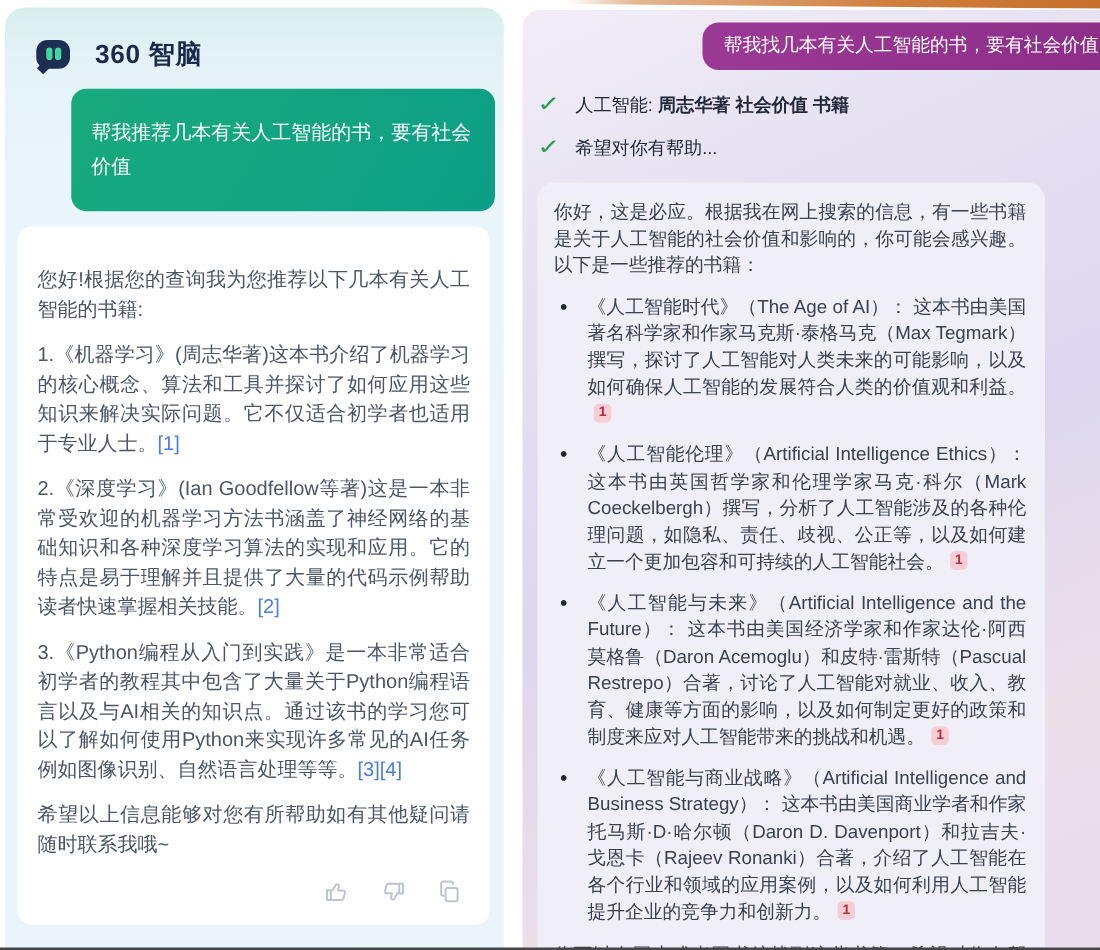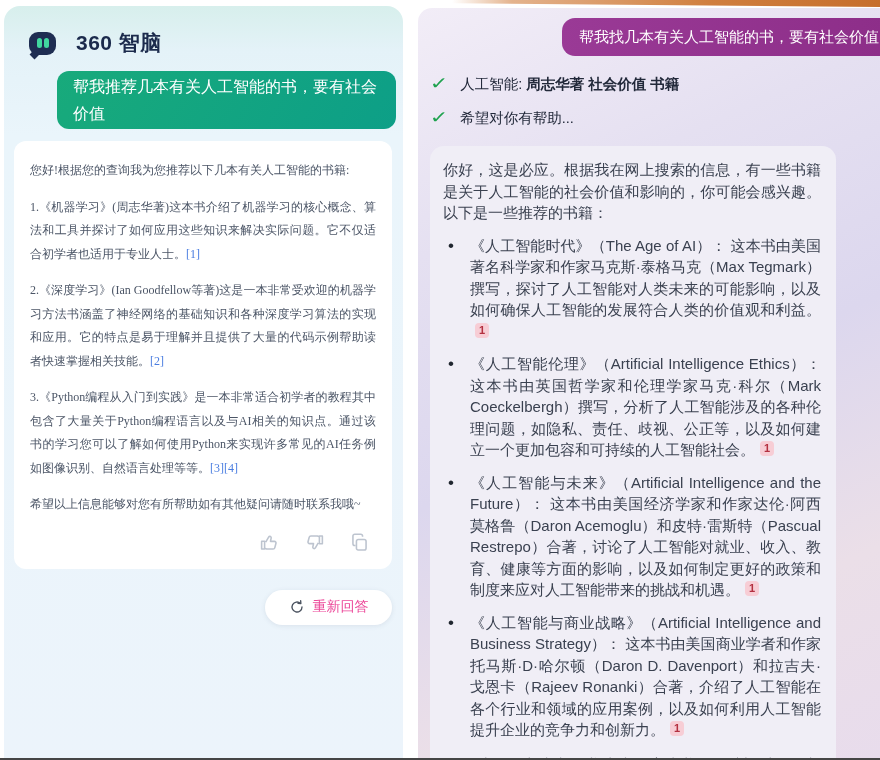--- a/index.html
+++ b/index.html
@@ -16,27 +16,26 @@
   }
   .lp-header{display:flex;align-items:center;gap:20px;padding:23px 0 0 25px;}
   .logo{width:27px;height:23px;background:#1e2d52;border-radius:9px;position:relative;flex:none;}
   .logo i{position:absolute;top:6px;width:5px;height:10px;background:#41d89f;border-radius:3px;}
   .logo i.eye-l{left:8px;}
   .logo i.eye-r{left:15px;}
   .logo em{position:absolute;left:2px;bottom:-3px;width:7px;height:7px;background:#1e2d52;transform:rotate(45deg);}
   .lp-title{margin:0;font-size:21px;font-weight:bold;color:#1b2a4c;letter-spacing:.5px;}
   .lp-user-bubble{
     margin:14px 7px 0 53px;background:linear-gradient(120deg,#18aa7b 0%,#0d9f87 100%);
-    color:#fff;font-size:16px;line-height:27px;padding:2px 16px;border-radius:12px;
+    color:#fff;font-size:16px;line-height:27px;padding:22px 16px;border-radius:12px;
   }
   .lp-card{
     margin:12px 11px 0 10px;background:#ffffff;border-radius:12px;
-    padding:18px 16px 6px 16px;color:#4b5566;font-size:12px;line-height:23.5px;
+    padding:32px 16px 6px 16px;color:#4b5566;font-size:16px;line-height:23.5px;
     text-align:justify;
-    font-family:Liberation Serif, serif;
   }
   .lp-card p{margin:0 0 13px;}
   .ref{color:#4a7de0;cursor:pointer;}
   .lp-actions{display:flex;justify-content:flex-end;align-items:center;gap:24px;padding:2px 6px 10px 0;}
   .icon-btn{width:21px;height:21px;color:#bdc4cf;background:none;border:none;padding:0;cursor:pointer;}
   .icon-btn svg{width:100%;height:100%;display:block;}
   .regen{
     display:flex;align-items:center;justify-content:center;gap:8px;
     width:127px;height:35px;border:none;border-radius:18px;background:#ffffff;
     margin:21px 11px 0 auto;font-size:14px;color:#ec4899;cursor:pointer;

